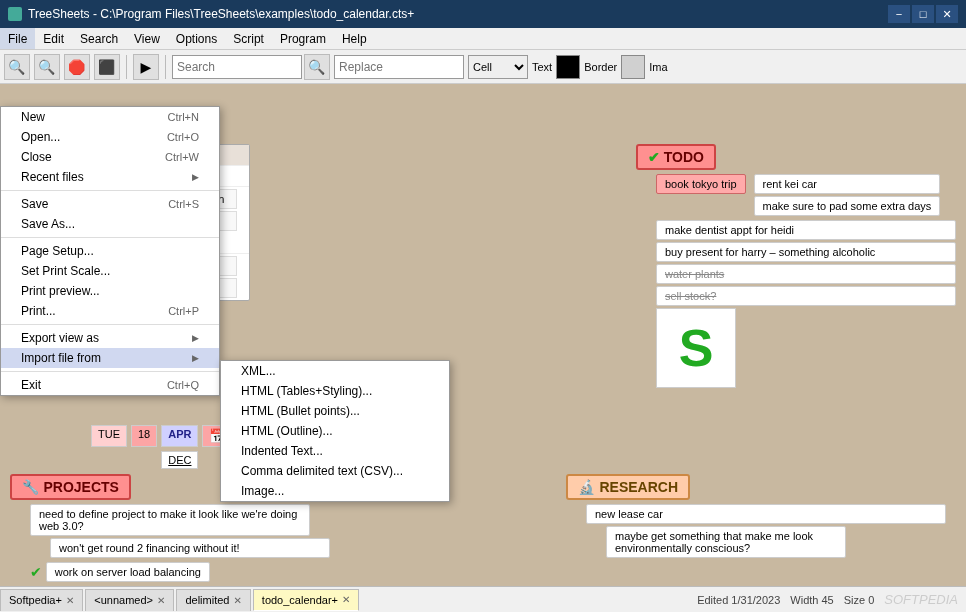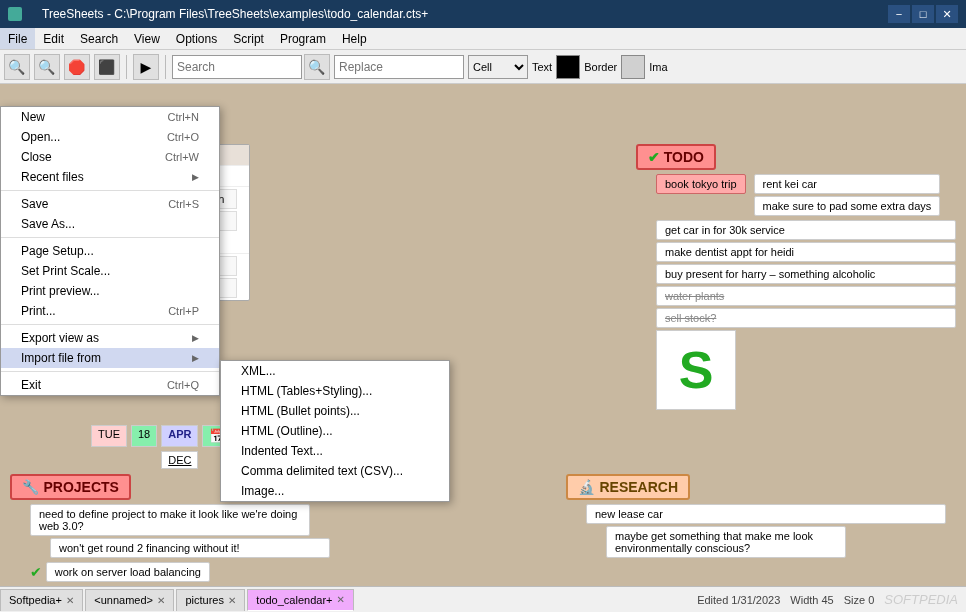--- a/index.html
+++ b/index.html
@@ -1,20 +1,20 @@
 <!DOCTYPE html>
 <html><head>
   <meta charset="utf-8">
   <style>
     * { margin: 0; padding: 0; box-sizing: border-box; }
     body { font-family: 'Segoe UI', Tahoma, Geneva, Verdana, sans-serif; font-size: 12px; background: #c8b8a0; width: 966px; height: 612px; overflow: hidden; position: relative; }
 
     
     .titlebar { background: #1a3a5c; color: white; height: 28px; display: flex; align-items: center; justify-content: space-between; padding: 0 8px; }
-    .titlebar-left { display: flex; align-items: center; gap: 20px; }
+    .titlebar-left { display: flex; align-items: center; gap: 6px; }
     .titlebar-icon { width: 14px; height: 14px; background: #4a9; border-radius: 2px; }
     .titlebar-buttons { display: flex; gap: 2px; }
     .titlebar-btn { width: 22px; height: 18px; background: #2a5080; border: none; color: white; font-size: 11px; cursor: pointer; display: flex; align-items: center; justify-content: center; }
 
     
     .menubar { background: #f0f0f0; height: 22px; display: flex; align-items: center; border-bottom: 1px solid #ccc; }
     .menu-item { padding: 2px 8px; font-size: 12px; cursor: pointer; height: 100%; display: flex; align-items: center; }
     .menu-item.active { background: #d0d8e8; }
 
     
@@ -22,21 +22,21 @@
     .toolbar-btn { width: 26px; height: 26px; background: #e0e0e0; border: 1px solid #bbb; cursor: pointer; display: flex; align-items: center; justify-content: center; font-size: 14px; }
     .toolbar-sep { width: 1px; height: 24px; background: #bbb; margin: 0 2px; }
     .search-box { display: flex; align-items: center; gap: 2px; }
     .search-input { height: 24px; border: 1px solid #999; padding: 0 4px; font-size: 12px; width: 130px; }
     .cell-select { height: 24px; border: 1px solid #999; font-size: 11px; padding: 0 0; width: 60px; }
     .color-box { width: 24px; height: 24px; background: black; border: 1px solid #888; }
     .color-box-white { width: 24px; height: 24px; background: #d0d0d0; border: 1px solid #888; }
 
     
     .main-area { position: relative; background: #c8b8a0; width: 100%; height: calc(612px - 28px - 22px - 34px - 26px); overflow: hidden; }
-    .cal-cell { display: inline-block; padding: 2px 6px; background: #86efac; border: 1px solid #ccc; margin: 1px; font-size: 11px; }
+    .cal-cell { display: inline-block; padding: 2px 6px; background: #fca5a5; border: 1px solid #ccc; margin: 1px; font-size: 11px; }
     .cal-tue { background: #ffd0d0; }
     .cal-apr { background: #d0d0ff; color: #228; font-weight: bold; }
     .cal-dec { background: white; }
     .todo-header { background: #ff9090; border: 2px solid #cc4444; border-radius: 3px; padding: 3px 10px; font-weight: bold; color: #600; font-size: 14px; display: inline-flex; align-items: center; gap: 4px; }
     .todo-item { background: white; border: 1px solid #ccc; border-radius: 2px; padding: 3px 8px; font-size: 11px; margin: 2px 0; white-space: nowrap; }
     .todo-item.strikethrough { text-decoration: line-through; color: #888; }
     .book-tokyo { background: #ffaaaa; border: 1px solid #cc6666; border-radius: 2px; padding: 3px 8px; font-size: 11px; }
     .rent-kei { background: white; border: 1px solid #ccc; border-radius: 2px; padding: 3px 8px; font-size: 11px; }
 
     
@@ -53,21 +53,21 @@
     .menu-dropdown .drop-item.has-sub::after { content: '▶'; font-size: 9px; color: #666; }
     .menu-dropdown .drop-sep { height: 1px; background: #ddd; margin: 3px 0; }
 
     
     .submenu { position: absolute; background: white; border: 1px solid #999; box-shadow: 2px 2px 8px rgba(0,0,0,0.3); z-index: 101; min-width: 220px; left: 200px; top: 290px; }
     .submenu .drop-item { padding: 3px 20px; font-size: 12px; cursor: pointer; }
 
     
     .statusbar { position: absolute; bottom: 0; left: 0; right: 0; height: 26px; background: #f0f0f0; border-top: 1px solid #bbb; display: flex; align-items: center; gap: 0; }
     .tab { display: flex; align-items: center; padding: 2px 8px; background: #e0e0e0; border: 1px solid #bbb; border-bottom: none; font-size: 11px; margin-right: 2px; cursor: pointer; height: 22px; }
-    .tab.active { background: #f0abfc; border-bottom: 1px solid white; }
+    .tab.active { background: #fef9c3; border-bottom: 1px solid white; }
     .tab-close { margin-left: 4px; color: #666; font-size: 10px; cursor: pointer; }
     .status-right { margin-left: auto; display: flex; align-items: center; gap: 10px; padding-right: 8px; font-size: 11px; color: #444; }
     .softpedia-watermark { color: #aaa; font-size: 13px; font-style: italic; opacity: 0.5; }
   </style>
 </head>
 <body>
 
 <div class="titlebar">
   <div class="titlebar-left">
     <div class="titlebar-icon"></div>
@@ -143,21 +143,20 @@
     </div>
     <div style="margin-left:20px; margin-top:4px;">
 
       <div style="display:flex; gap:4px; align-items:flex-start;">
         <div class="book-tokyo">book tokyo trip</div>
         <div style="margin-left:4px;">
           <div class="rent-kei">rent kei car</div>
           <div class="todo-item">make sure to pad some extra days</div>
         </div>
       </div>
-      <div class="todo-item">get car in for 30k service</div>
       <div class="todo-item">make dentist appt for heidi</div>
       <div class="todo-item">buy present for harry – something alcoholic</div>
       <div class="todo-item strikethrough">water plants</div>
       <div class="todo-item strikethrough">sell stock?</div>
 
       <div class="s-logo">S</div>
     </div>
   </div>
 
   <div style="position:absolute; left:90px; top:340px;">
@@ -277,21 +276,21 @@
 <div class="statusbar">
   <div class="tab">
     <span>Softpedia+</span>
     <span class="tab-close">✕</span>
   </div>
   <div class="tab">
     <span>&lt;unnamed&gt;</span>
     <span class="tab-close">✕</span>
   </div>
   <div class="tab">
-    <span>pictures</span>
+    <span>delimited</span>
     <span class="tab-close">✕</span>
   </div>
   <div class="tab active">
     <span>todo_calendar+</span>
     <span class="tab-close">✕</span>
   </div>
   <div class="status-right">
     <span>Edited 1/31/2023</span>
     <span>Width 45</span>
     <span>Size 0</span>

